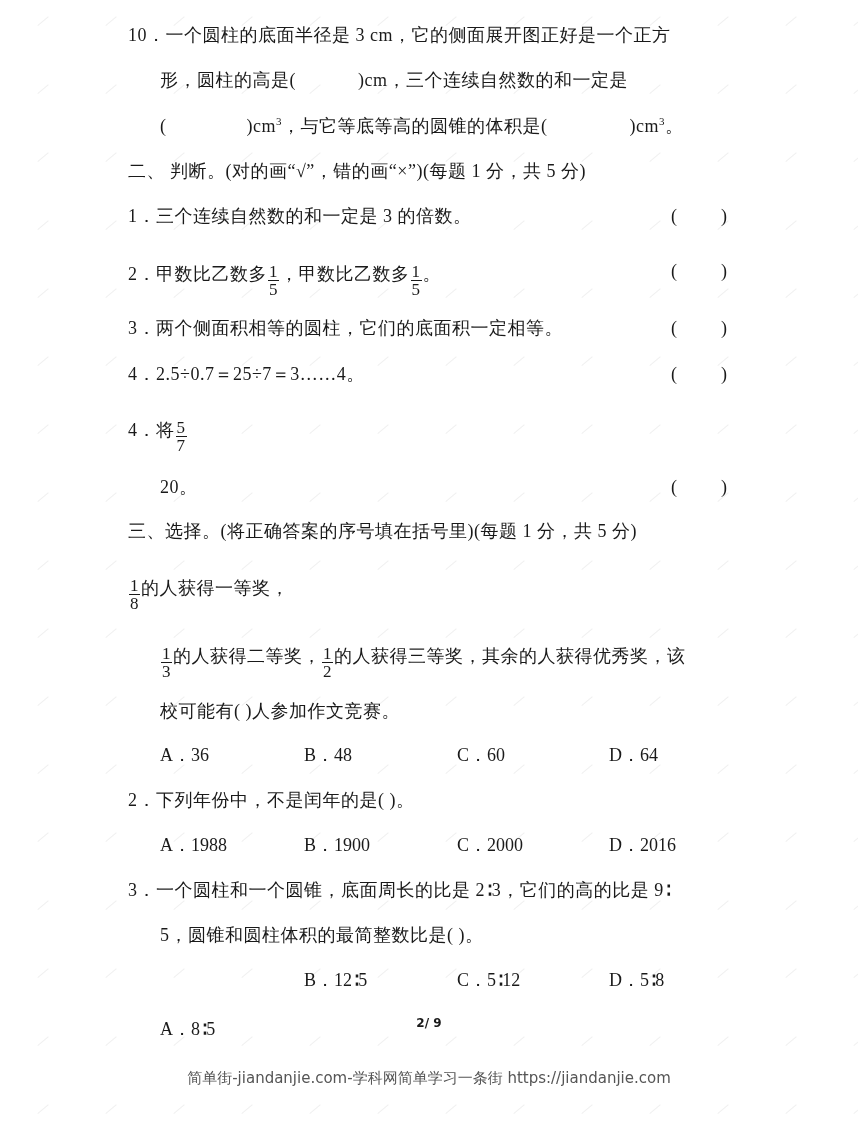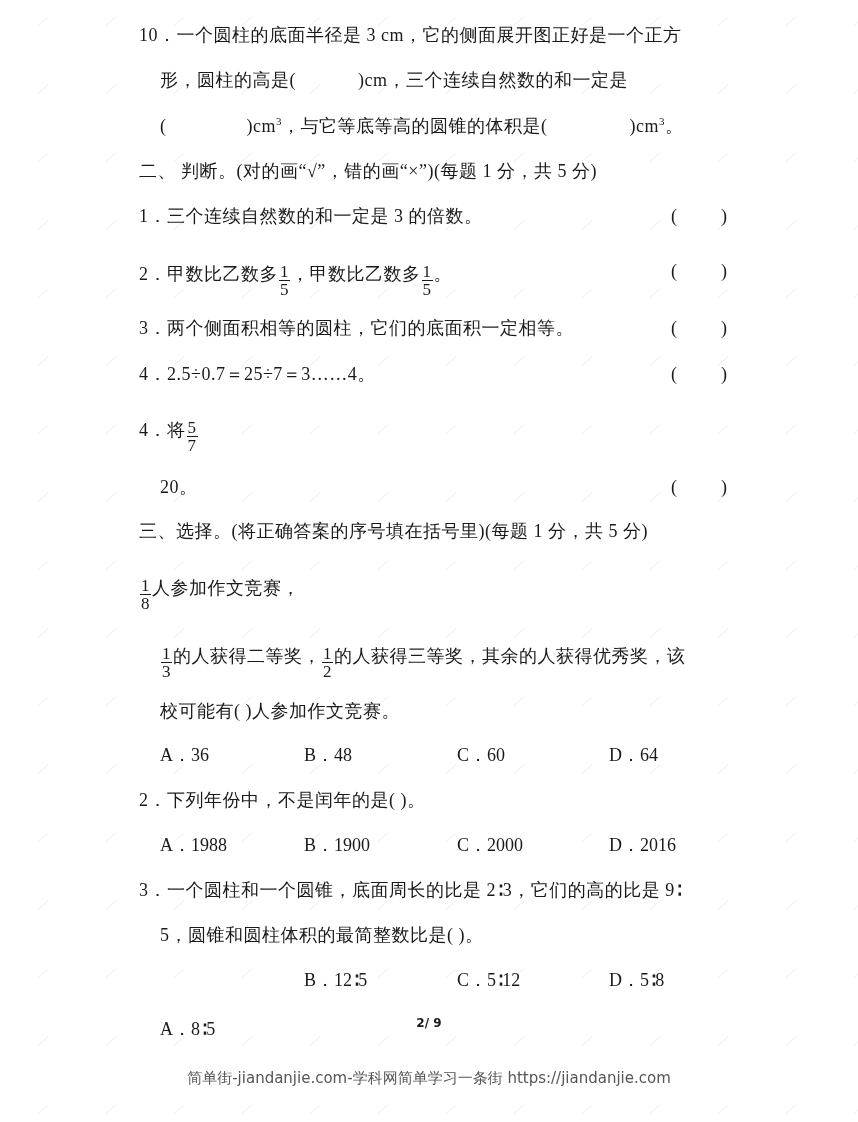--- a/index.html
+++ b/index.html
@@ -5,21 +5,21 @@
   html, body { margin: 0; padding: 0; }
   body {
     width: 858px; height: 1122px; background: #ffffff; position: relative; overflow: hidden;
     font-family: "DejaVu Serif", "Liberation Serif", serif; color: #1a1a1a;
   }
   .wm {
     position: absolute; width: 14px; height: 6px; border-top: 1px solid #ececec;
     transform: rotate(-40deg); opacity: 0.8;
   }
   .line {
-    position: absolute; left: 139px; font-size: 18px; line-height: 26px; white-space: nowrap;
+    position: absolute; left: 128px; font-size: 18px; line-height: 26px; white-space: nowrap;
     font-family: "Liberation Serif", "DejaVu Serif", serif; letter-spacing: 0.5px;
   }
   .indent { left: 160px; }
   .paren {
     position: absolute; left: 671px; font-size: 18px; line-height: 26px; width: 56px;
     display: flex; justify-content: space-between; font-family: "Liberation Serif", serif;
   }
   .frac {
     display: inline-flex; flex-direction: column; align-items: center; vertical-align: middle;
     font-size: 17px; line-height: 17px; margin: 0 1px; position: relative; top: 5px;
@@ -317,21 +317,21 @@
     <span>(</span>
     <span>)</span>
   </div>
 
 <div class="line" style="top:518px">三、选择。(将正确答案的序号填在括号里)(每题 1 分，共 5 分)</div>
 
 <div class="line" style="top:572px">
   <span class="frac">
       <span class="num">1</span>
       <span>8</span>
-    </span><span>人参加作文竞赛，</span>
+    </span><span>的人获得一等奖，</span>
 </div>
 <div class="line indent" style="top:640px">
   <span class="frac">
       <span class="num">1</span>
       <span>3</span>
     </span><span>的人获得二等奖，</span><span class="frac">
       <span class="num">1</span>
       <span>2</span>
     </span><span>的人获得三等奖，其余的人获得优秀奖，该</span>
 </div>

